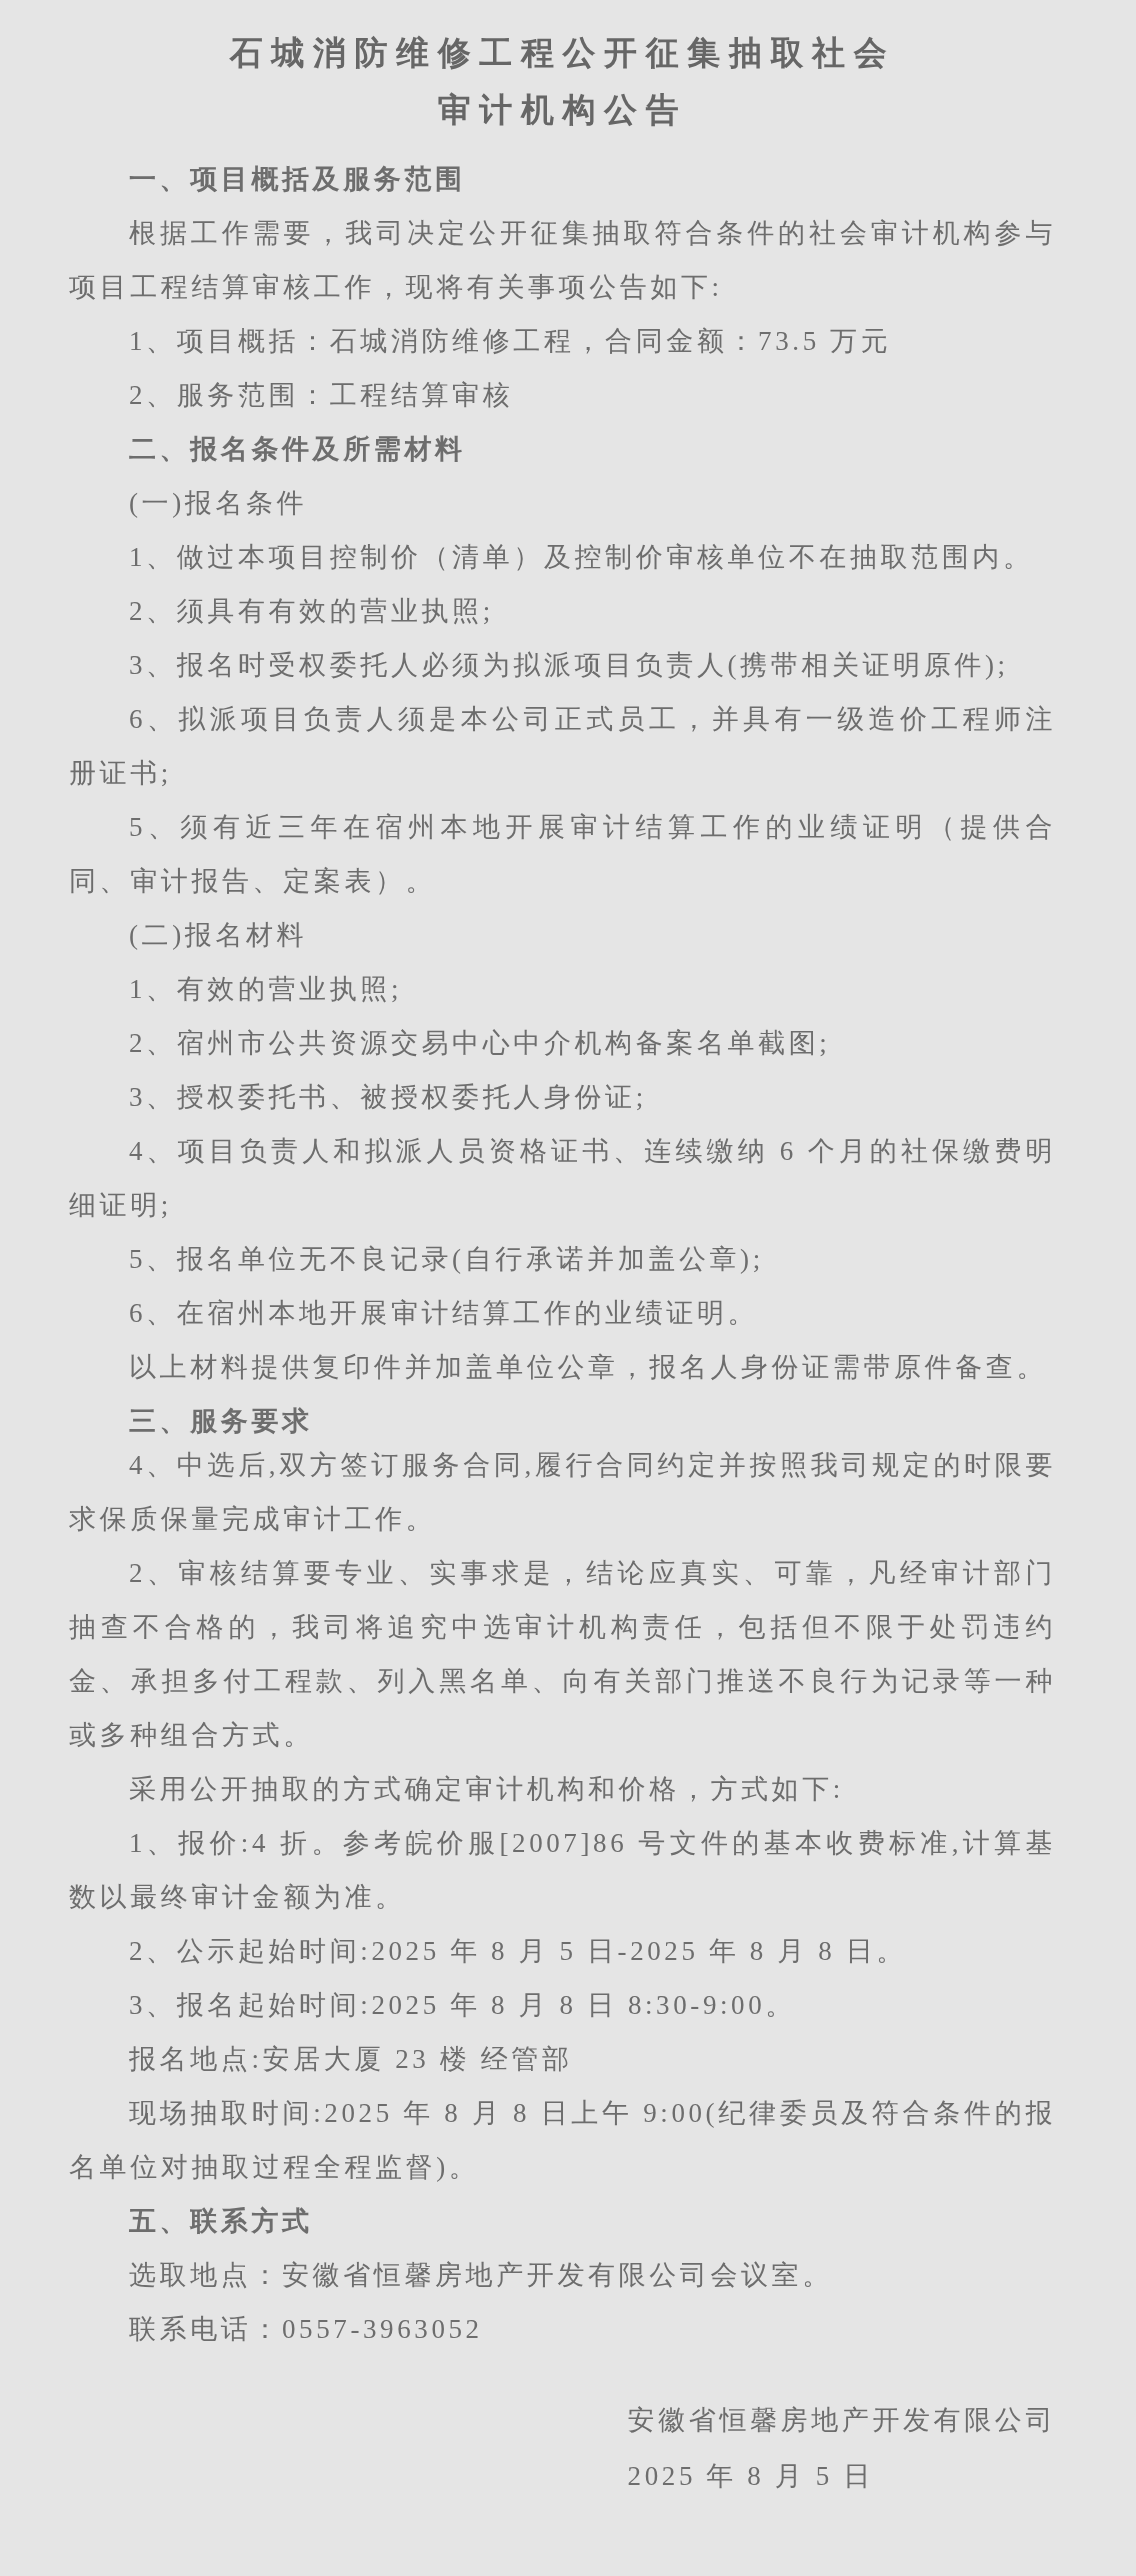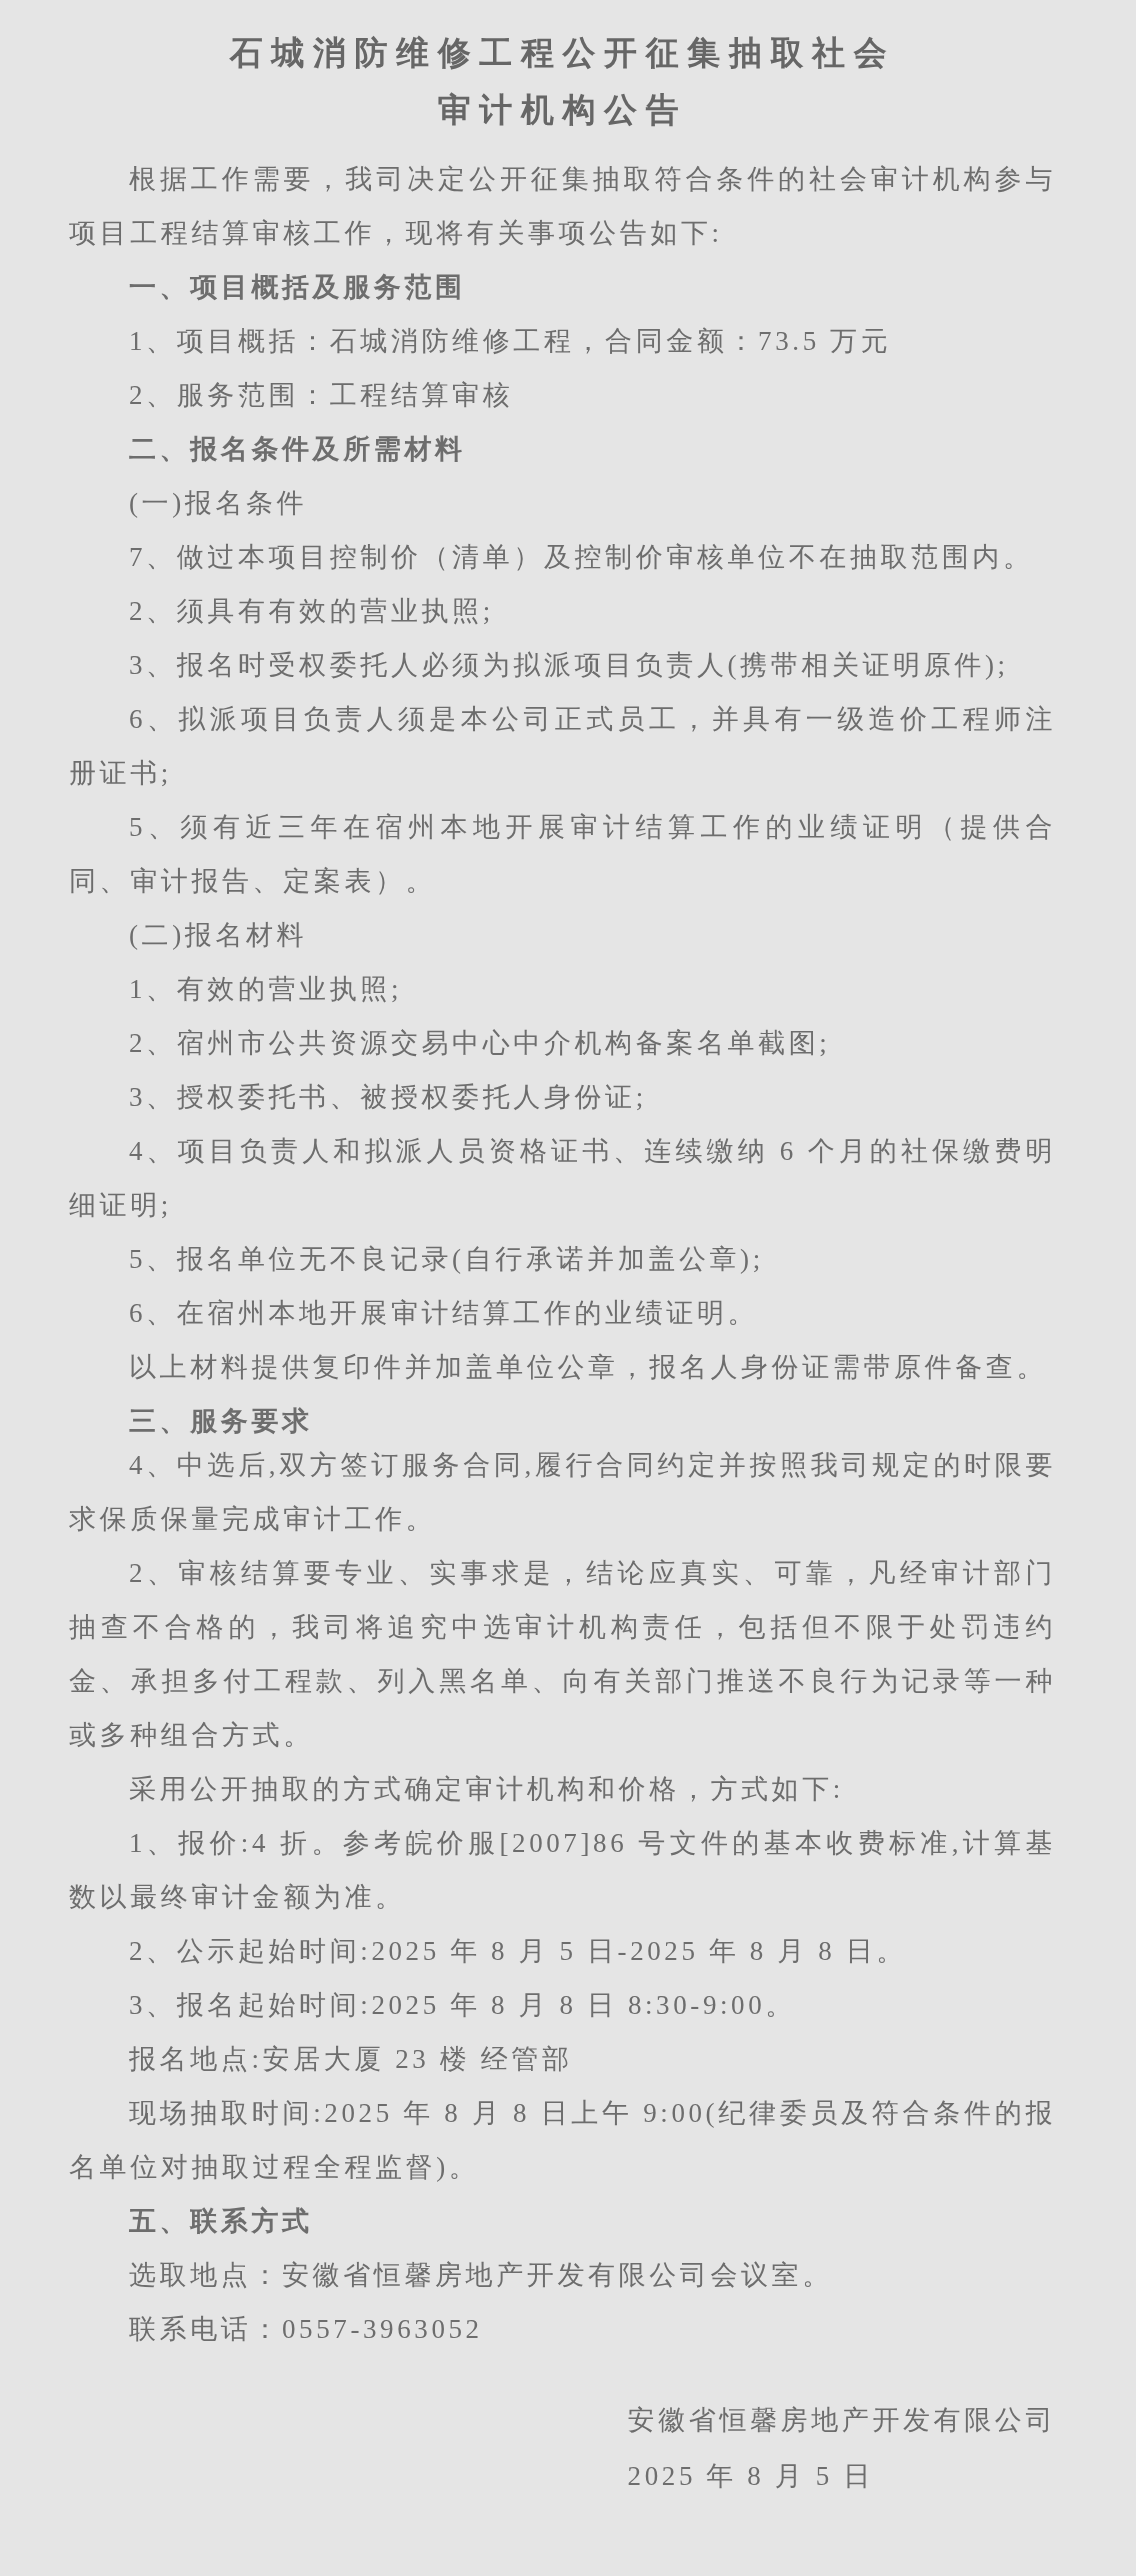--- a/index.html
+++ b/index.html
@@ -27,27 +27,27 @@
   .sig{}
 </style>
 </head>
 <body>
 
 <div class="page">
 
   <h1 class="title"><span>石城消防维修工程公开征集抽取社会</span><br><span>审计机构公告</span></h1>
 
   <div>
+    <p class="para indent heading">一、项目概括及服务范围</p>
     <p class="para indent">根据工作需要，我司决定公开征集抽取符合条件的社会审计机构参与项目工程结算审核工作，现将有关事项公告如下:</p>
-    <p class="para indent heading">一、项目概括及服务范围</p>
     <p class="para indent">1、项目概括：石城消防维修工程，合同金额：73.5 万元</p>
     <p class="para indent">2、服务范围：工程结算审核</p>
     <p class="para indent heading">二、报名条件及所需材料</p>
     <p class="para indent">(一)报名条件</p>
-    <p class="para indent">7、做过本项目控制价（清单）及控制价审核单位不在抽取范围内。</p>
+    <p class="para indent">1、做过本项目控制价（清单）及控制价审核单位不在抽取范围内。</p>
     <p class="para indent">2、须具有有效的营业执照;</p>
     <p class="para indent">3、报名时受权委托人必须为拟派项目负责人(携带相关证明原件);</p>
     <p class="para indent">6、拟派项目负责人须是本公司正式员工，并具有一级造价工程师注册证书;</p>
     <p class="para indent">5、须有近三年在宿州本地开展审计结算工作的业绩证明（提供合同、审计报告、定案表）。</p>
     <p class="para indent">(二)报名材料</p>
     <p class="para indent">1、有效的营业执照;</p>
     <p class="para indent">2、宿州市公共资源交易中心中介机构备案名单截图;</p>
     <p class="para indent">3、授权委托书、被授权委托人身份证;</p>
     <p class="para indent">4、项目负责人和拟派人员资格证书、连续缴纳 6 个月的社保缴费明细证明;</p>
     <p class="para indent">5、报名单位无不良记录(自行承诺并加盖公章);</p>

